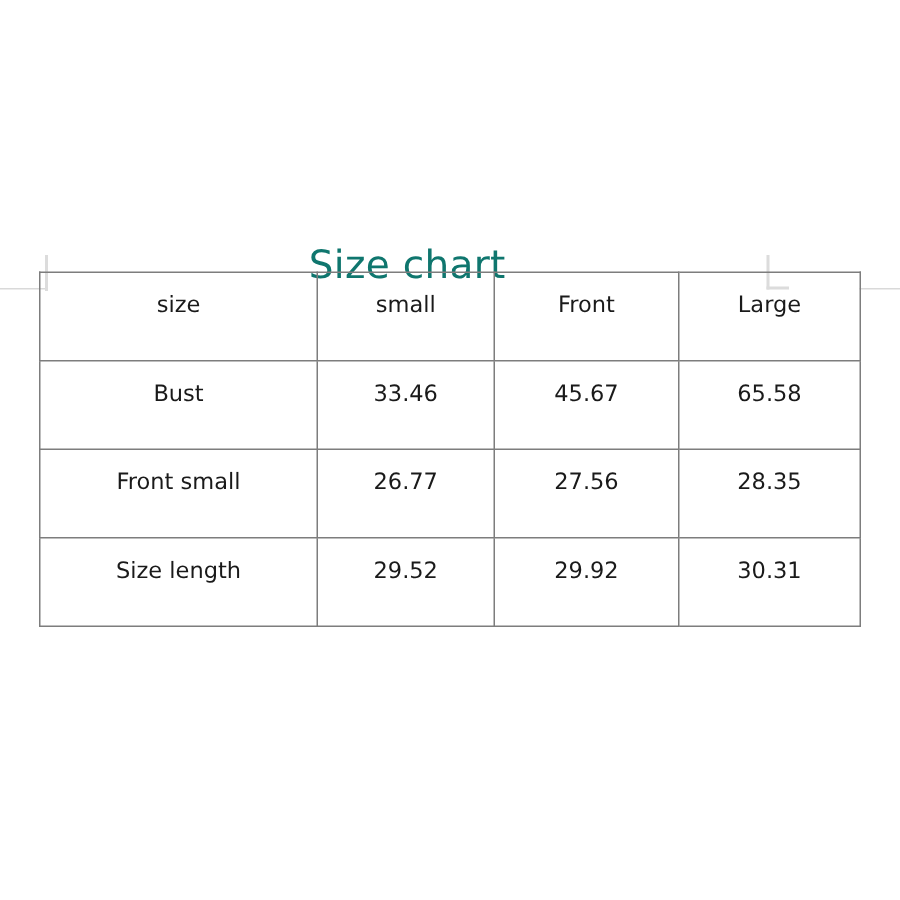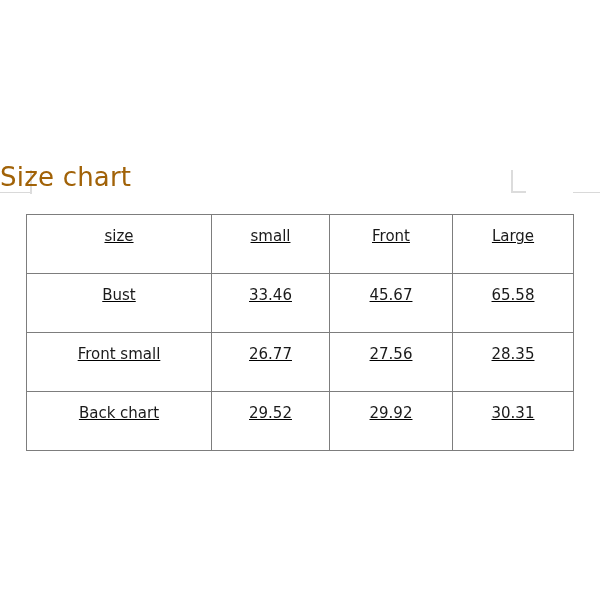--- a/index.html
+++ b/index.html
@@ -62,37 +62,37 @@
     height: 2px;
     background: #dcdcdc;
   }
 
   
   #chart-title {
     position: absolute;
     left: 0px;
     top: 162px;
     width: 543px;
+    text-align: center;
     font-size: 26px;
     line-height: 30px;
-    color: #a16207;
+    color: #0f766e;
     font-weight: 400;
     letter-spacing: 0.2px;
     white-space: nowrap;
   }
 
   
   #size-table {
     position: absolute;
     left: 26px;
-    top: 214px;
+    top: 181px;
     width: 547px;
     border-collapse: collapse;
     table-layout: fixed;
-    text-decoration: underline;
   }
   #size-table td {
     border: 1px solid #7d7d7d;
     height: 58px;
     padding: 0;
     vertical-align: top;
     text-align: center;
     font-size: 15px;
     color: #1a1a1a;
     font-weight: 400;
@@ -169,21 +169,21 @@
         <td>
           <span class="cell-text">27.56</span>
         </td>
         <td>
           <span class="cell-text">28.35</span>
         </td>
       </tr>
 
       <tr>
         <td>
-          <span class="cell-text">Back chart</span>
+          <span class="cell-text">Size length</span>
         </td>
         <td>
           <span class="cell-text">29.52</span>
         </td>
         <td>
           <span class="cell-text">29.92</span>
         </td>
         <td>
           <span class="cell-text">30.31</span>
         </td>

